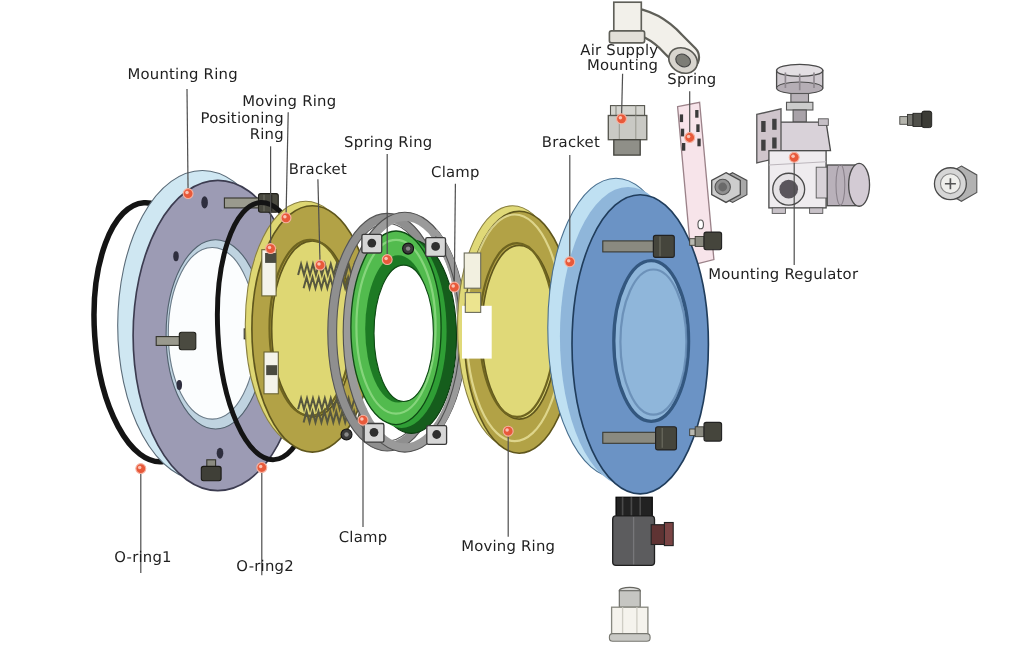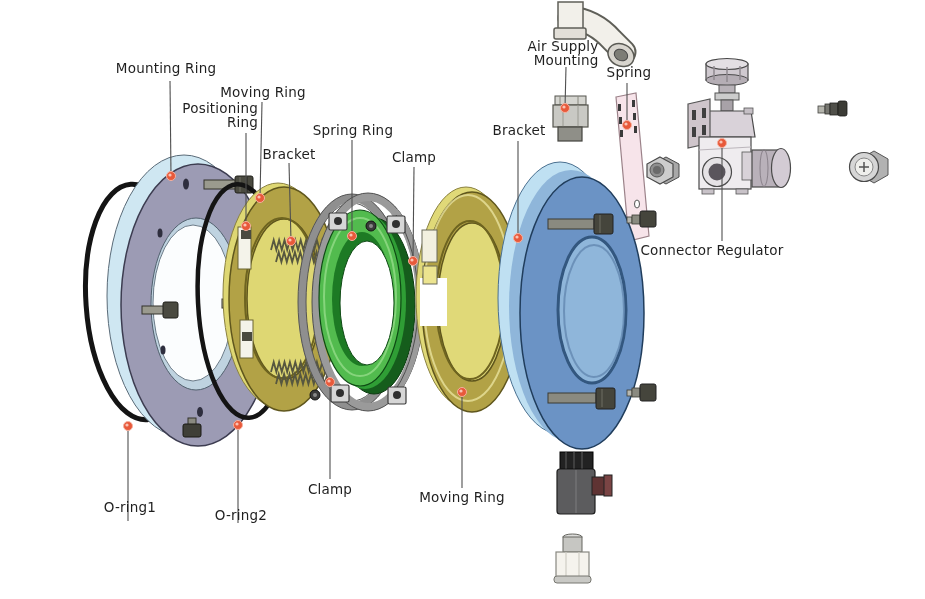--- a/index.html
+++ b/index.html
@@ -348,19 +348,19 @@
 </div>
 <div class="lbl center" style="left:289px;top:147px">Bracket</div>
 <div class="lbl center" style="left:353px;top:123px">Spring Ring</div>
 <div class="lbl center" style="left:414px;top:150px">Clamp</div>
 <div class="lbl center" style="left:519px;top:123px">Bracket</div>
 <div class="lbl center" style="left:563px;top:39px">
   <span>Air Supply</span>
   <span>Mounting</span>
 </div>
 <div class="lbl center" style="left:629px;top:65px">Spring</div>
-<div class="lbl center" style="left:712px;top:243px">Connector Regulator</div>
+<div class="lbl center" style="left:712px;top:243px">Mounting Regulator</div>
 <div class="lbl center" style="left:130px;top:500px">O-ring1</div>
 <div class="lbl center" style="left:241px;top:508px">O-ring2</div>
 <div class="lbl center" style="left:330px;top:482px">Clamp</div>
 <div class="lbl center" style="left:462px;top:490px">Moving Ring</div>
 
 </div>
 
 </body></html>

